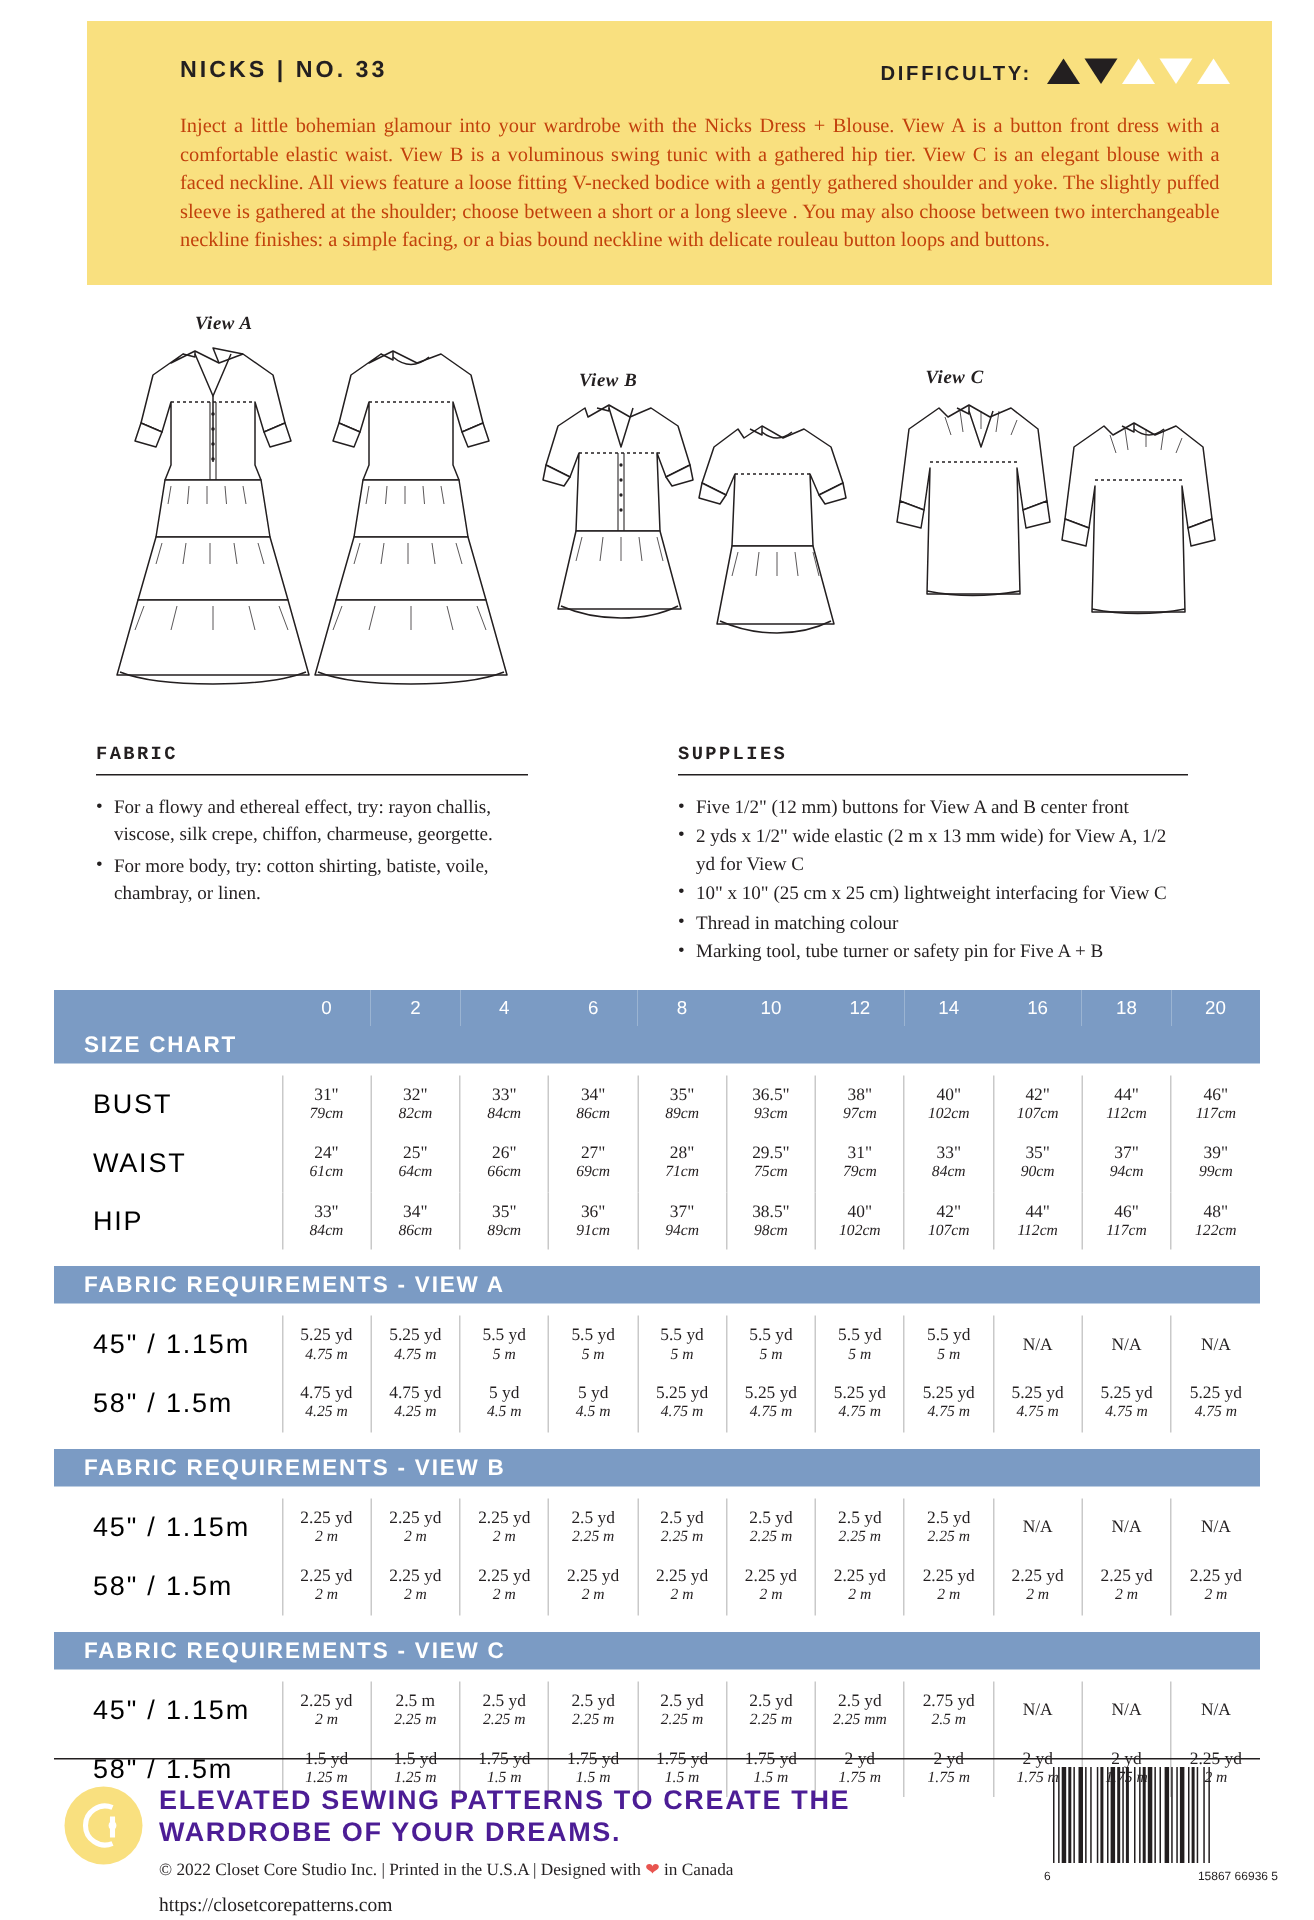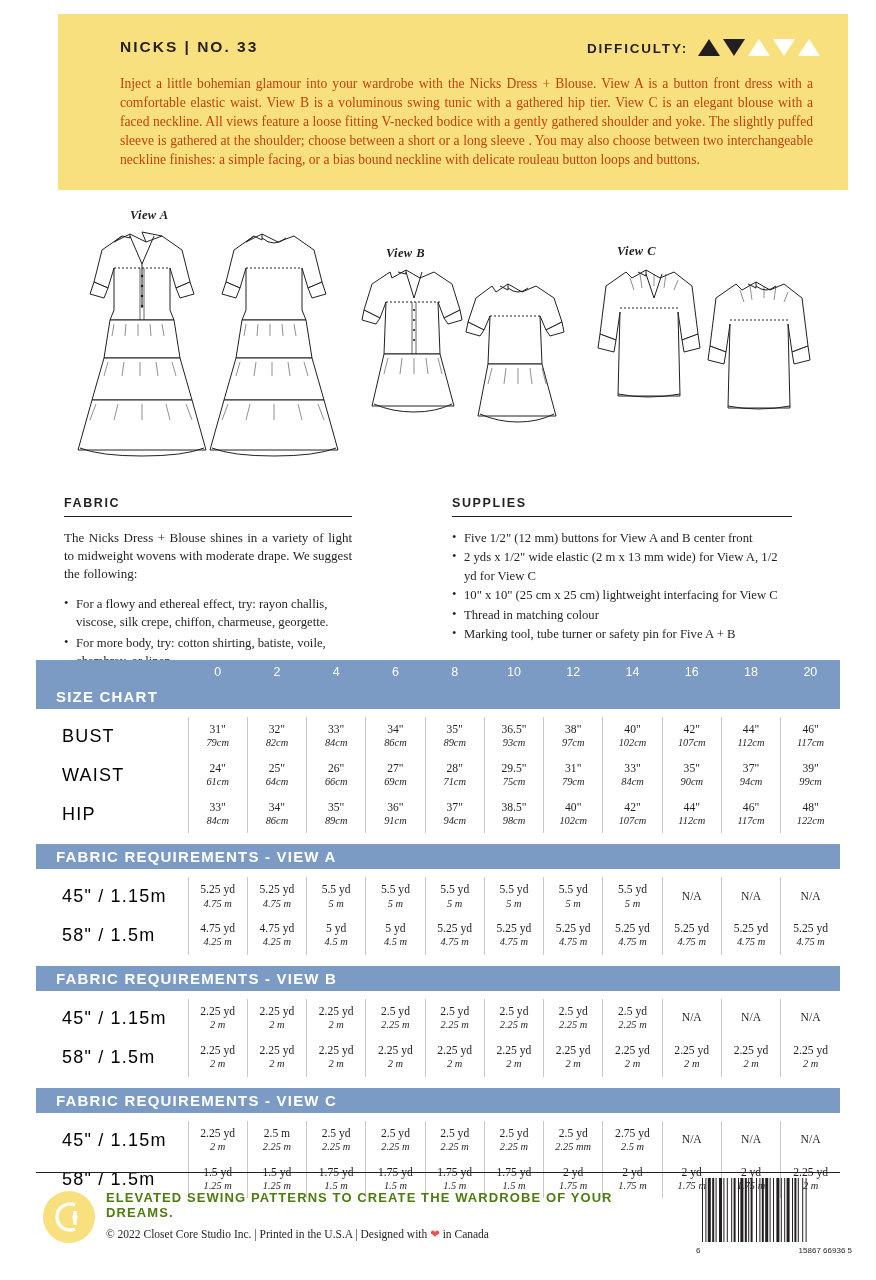--- a/index.html
+++ b/index.html
@@ -54,21 +54,21 @@
     position:absolute;
     font-family:"Liberation Serif", serif;
     font-style:italic;font-weight:700;font-size:12.5px;color:#231f20;
     letter-spacing:.4px;
   }
   .fig{position:absolute;}
   .fig svg{display:block;}
 
   
   .col-head{
-    font-family:Liberation Sans, sans-serif;
+    font-family:Liberation Mono, monospace;
     font-size:12.5px;font-weight:700;letter-spacing:1.6px;color:#231f20;
   }
   .rule{height:1px;background:#231f20;width:100%;margin-top:6px;}
   .fabric-block{position:absolute;left:64px;top:496px;width:288px;}
   .supplies-block{position:absolute;left:452px;top:496px;width:340px;}
   .body-txt{font-size:13px;line-height:1.38;margin-top:12px;text-align:justify;}
   .bullets{margin:12px 0 0 0;padding:0;list-style:none;font-size:12.7px;line-height:1.45;}
   .bullets li{position:relative;padding-left:12px;margin-bottom:2px;}
   .bullets li:before{content:"\2022";position:absolute;left:0;top:-1px;}
   .bullets.tight li{margin-bottom:1px;}
@@ -103,21 +103,21 @@
   .datacell .i{display:block;font-style:italic;font-size:10.4px;}
   tr.spacer td{height:8px;padding:0;border:none;}
   tr.spacer-lg td{height:11px;padding:0;border:none;}
 
   
   .foot-rule{position:absolute;left:36px;top:1172px;width:804px;height:1px;background:#231f20;}
   .logo{position:absolute;left:42px;top:1190px;width:54px;height:54px;}
   .foot-txt{position:absolute;left:106px;top:1190px;width:560px;}
   .foot-line1{
     font-family:"Liberation Sans", sans-serif;
-    font-size:13px;letter-spacing:1.1px;font-weight:700;color:#4d7c0f;
+    font-size:18px;letter-spacing:1.1px;font-weight:700;color:#4c1d95;
   }
   .foot-line2{font-size:11.5px;margin-top:7px;color:#231f20;}
   .foot-line3{font-size:13px;margin-top:9px;color:#231f20;}
   .heart{color:#e8544f;}
   .barcode{position:absolute;left:700px;top:1176px;width:146px;height:70px;}
   .barcode-num{
     position:absolute;left:696px;top:1246px;width:156px;
     font-family:"Liberation Sans", sans-serif;font-size:8px;color:#231f20;
     display:flex;justify-content:space-between;
   }
@@ -269,21 +269,20 @@
             <path d="M150 34 L154 46 M160 30 L162 44 M174 30 L174 42 M186 30 L184 44 M198 36 L194 46" fill="none"></path>
           </g>
         </g>
       </svg>
     </div>
   </div>
 
   <div class="fabric-block">
     <div class="col-head">FABRIC</div>
     <div class="rule"></div>
-    <div class="body-txt">The Nicks Dress + Blouse shines in a variety of light to midweight wovens with moderate drape. We suggest the following:</div>
     <ul class="bullets">
       <li>For a flowy and ethereal effect, try: rayon challis, viscose, silk crepe, chiffon, charmeuse, georgette.</li>
       <li>For more body, try: cotton shirting, batiste, voile, chambray, or linen.</li>
     </ul>
   </div>
 
   <div class="supplies-block">
     <div class="col-head">SUPPLIES</div>
     <div class="rule"></div>
     <ul class="bullets tight">
@@ -778,20 +777,21 @@
       <path d="M33 21 v14" fill="none" stroke="#ffffff" stroke-width="3.4"></path>
       <circle cx="33" cy="27" r="2.6" fill="#ffffff"></circle>
     </svg>
   </div>
 
   <div class="foot-txt">
     <div class="foot-line1">ELEVATED SEWING PATTERNS TO CREATE THE WARDROBE OF YOUR DREAMS.</div>
     <div class="foot-line2">
       <span>© 2022 Closet Core Studio Inc. | Printed in the U.S.A | Designed with </span><span class="heart">❤</span><span> in Canada</span>
     </div>
+    <div class="foot-line3">https://closetcorepatterns.com</div>
   </div>
 
   <div class="barcode">
     <svg width="146" height="70" viewBox="0 0 146 70" id="barcode-svg">
         <rect x="2" y="2" width="1" height="64" fill="#231f20"></rect>
         <rect x="5.4" y="2" width="1" height="64" fill="#231f20"></rect>
         <rect x="7.800000000000001" y="2" width="3" height="64" fill="#231f20"></rect>
         <rect x="12.2" y="2" width="2" height="64" fill="#231f20"></rect>
         <rect x="15.599999999999998" y="2" width="1" height="64" fill="#231f20"></rect>
         <rect x="18.999999999999996" y="2" width="3" height="64" fill="#231f20"></rect>

